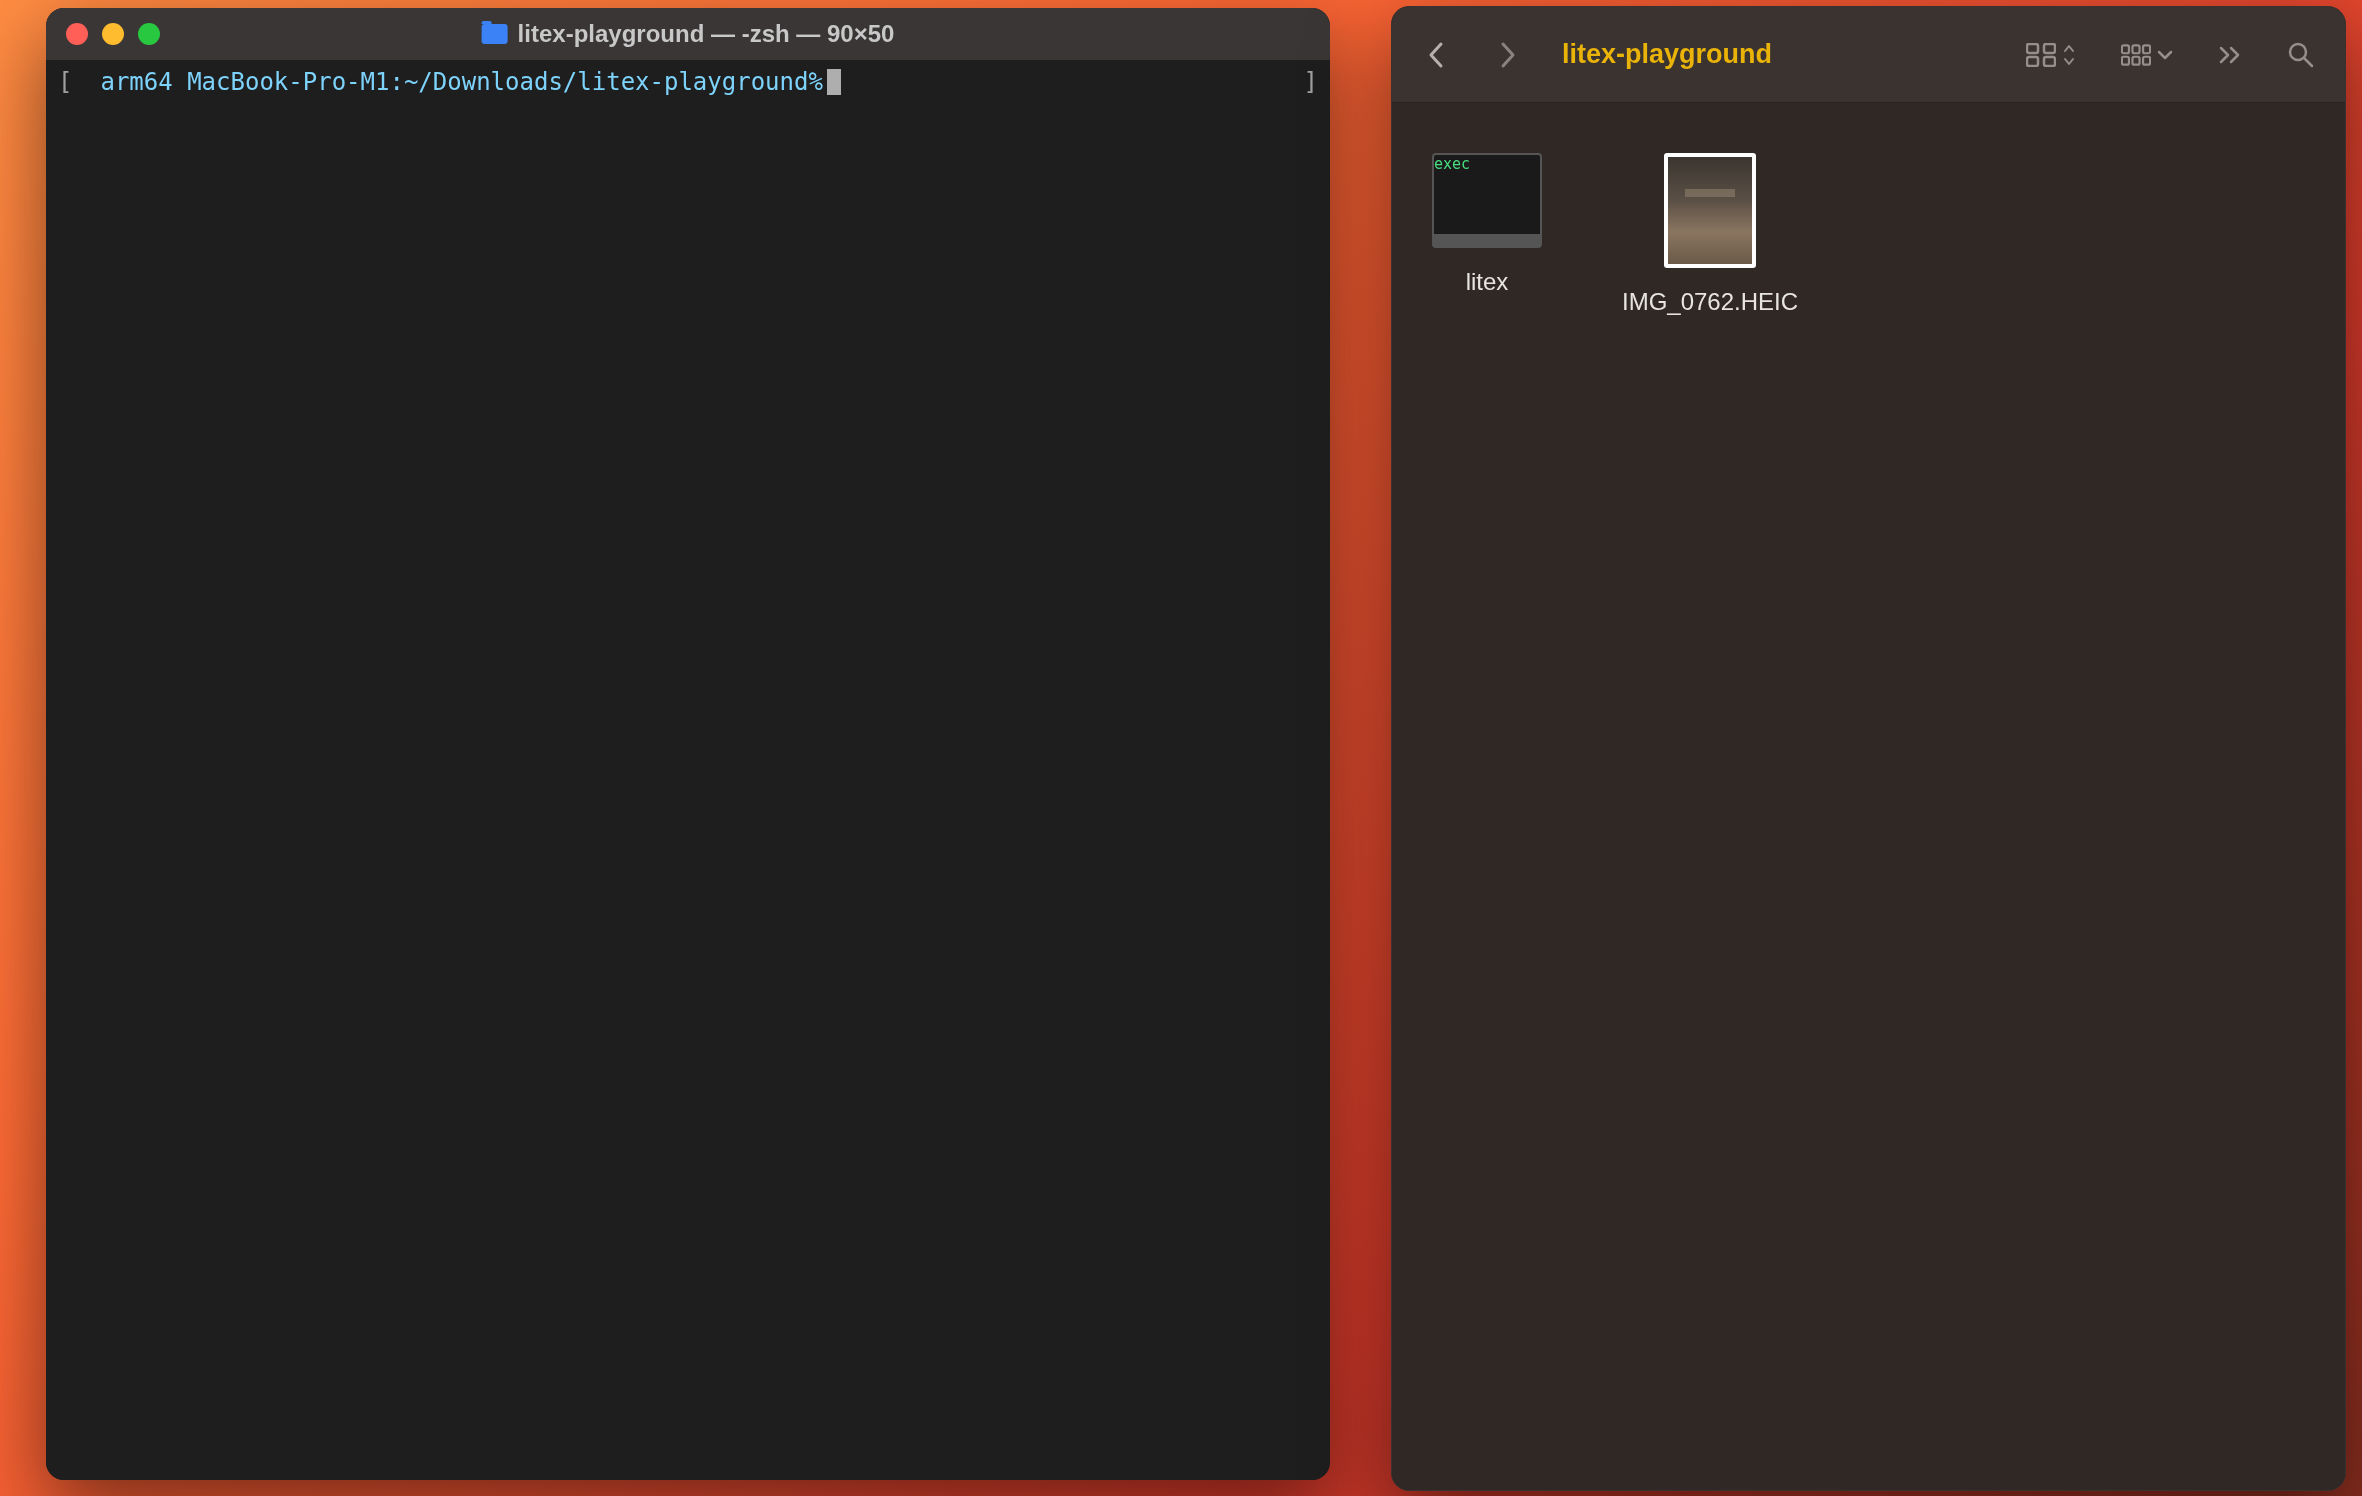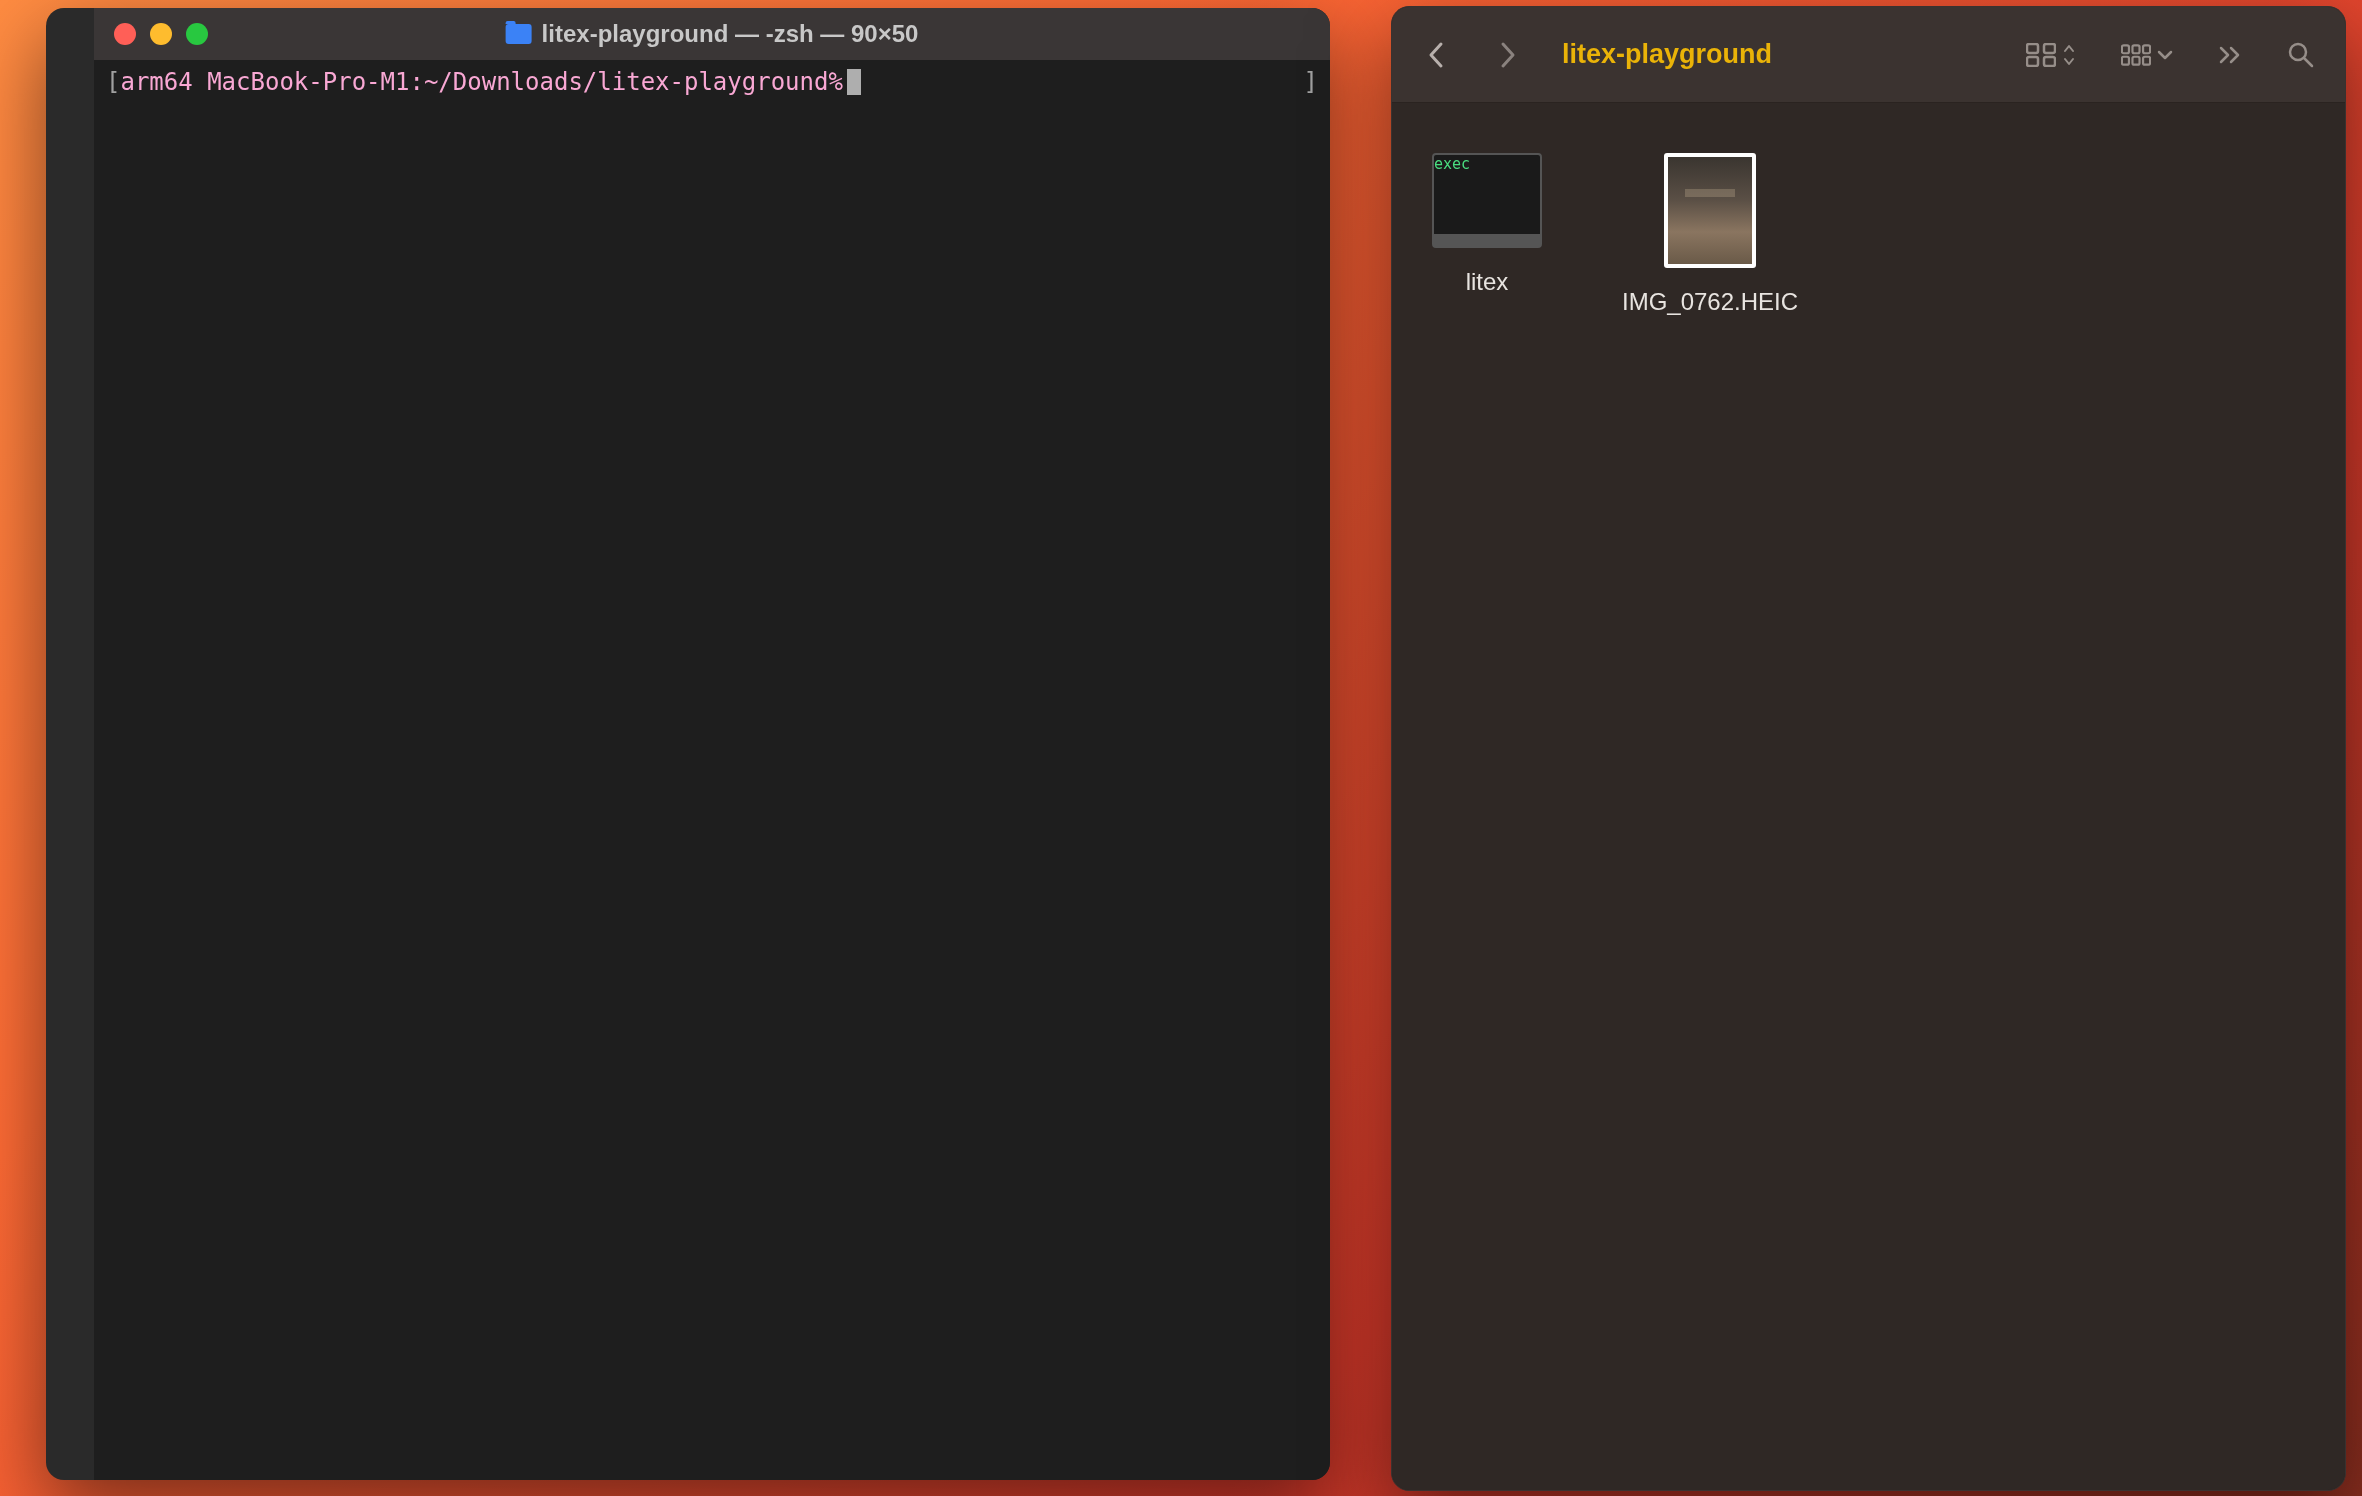--- a/index.html
+++ b/index.html
@@ -23,21 +23,20 @@
       left: 46px;
       top: 8px;
       width: 1284px;
       height: 1472px;
       background: #2a2a2a;
       border-radius: 18px;
       box-shadow: 0 30px 80px rgba(0,0,0,0.5);
       overflow: hidden;
       display: flex;
       flex-direction: column;
-      padding-left: 48px;
     }
     
     .terminal-titlebar {
       height: 52px;
       background: #3a3636;
       display: flex;
       align-items: center;
       padding: 0 20px;
       position: relative;
     }
@@ -101,21 +100,22 @@
     .terminal-line {
       display: flex;
       align-items: center;
     }
     
     .prompt-bracket {
       color: #a0a0a0;
     }
     
     .prompt-text {
-      color: #f9a8d4;
+      color: #7dd3fc;
+      margin-left: 28px;
     }
     
     .terminal-cursor {
       display: inline-block;
       width: 14px;
       height: 26px;
       background: #aeaeae;
       margin-left: 4px;
       vertical-align: middle;
     }

